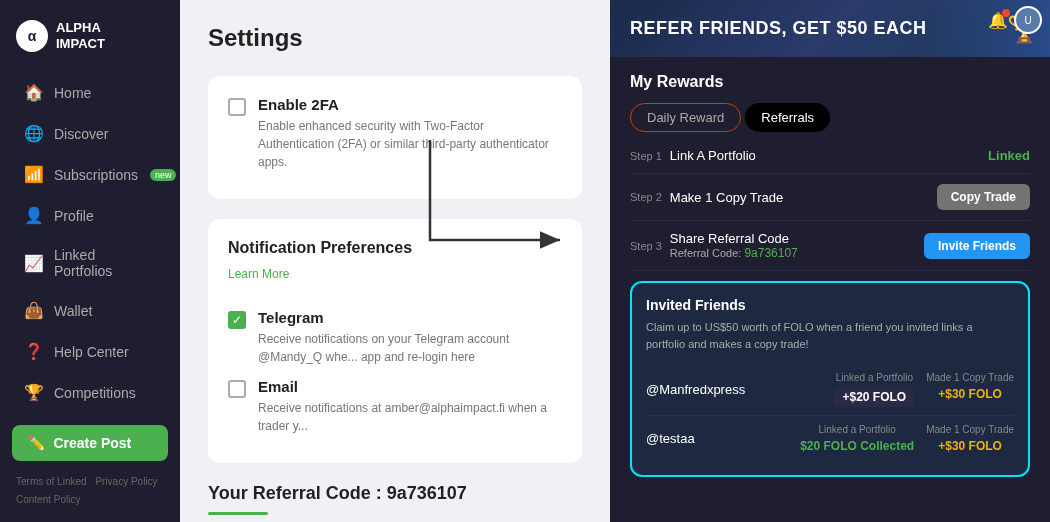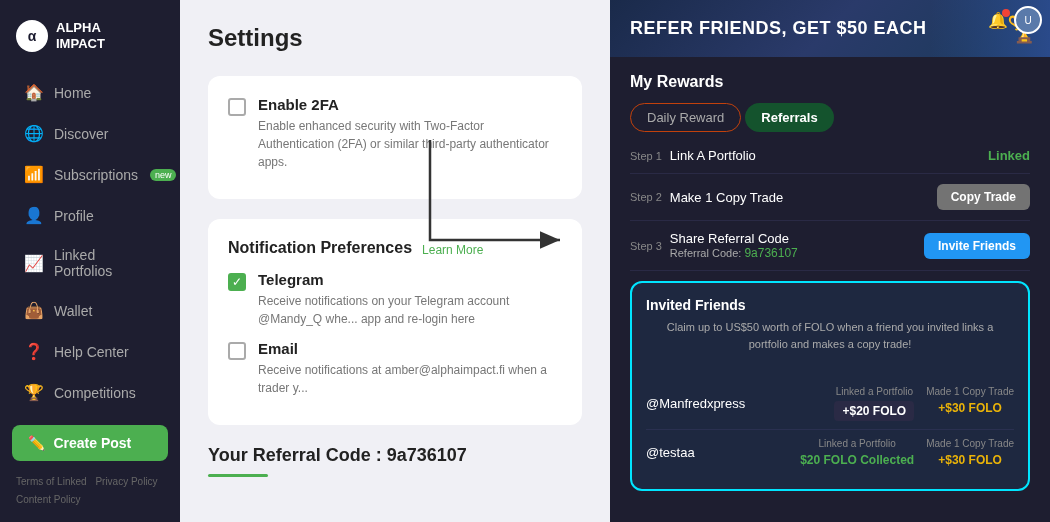--- a/index.html
+++ b/index.html
@@ -52,21 +52,21 @@
     .settings-title { font-size: 24px; font-weight: 600; color: #222; margin-bottom: 24px; }
     .section-title { font-size: 16px; font-weight: 600; color: #222; margin-bottom: 16px; }
     .card { background: #fff; border-radius: 12px; padding: 20px; margin-bottom: 20px; }
 
     .twofa-row { display: flex; align-items: flex-start; gap: 12px; margin-bottom: 8px; }
     .checkbox { width: 18px; height: 18px; border: 2px solid #aaa; border-radius: 3px; flex-shrink: 0; margin-top: 2px; }
     .checkbox.checked { background: #4caf50; border-color: #4caf50; display: flex; align-items: center; justify-content: center; }
     .checkbox.checked::after { content: '✓'; color: #fff; font-size: 12px; }
     .field-label { font-size: 15px; font-weight: 600; color: #222; }
     .field-desc { font-size: 12px; color: #777; margin-top: 4px; line-height: 1.5; }
-    .notif-header { display: flex; align-items: flex-end; gap: 10px; margin-bottom: 14px; }
+    .notif-header { display: flex; align-items: flex-start; gap: 10px; margin-bottom: 28px; flex-direction: column; }
     .notif-title { font-size: 16px; font-weight: 600; color: #222; }
     .learn-more { font-size: 12px; color: #4caf50; text-decoration: none; }
 
     .referral-code-section { margin-top: 16px; }
     .referral-title { font-size: 18px; font-weight: 600; color: #222; margin-bottom: 8px; }
     .referral-underline { width: 60px; height: 3px; background: #4caf50; border-radius: 2px; }
 
     
     .arrow-overlay {
       position: absolute; top: 120px; left: 220px;
@@ -104,21 +104,21 @@
     }
     .notif-dot { position: absolute; top: -2px; right: -2px; width: 8px; height: 8px; background: #f44336; border-radius: 50%; }
 
     
     .rewards-panel { padding: 16px 20px; }
     .rewards-title { font-size: 16px; font-weight: 700; color: #fff; margin-bottom: 12px; }
     .tabs { display: flex; gap: 4px; margin-bottom: 16px; }
     .tab {
       padding: 6px 16px; border-radius: 20px; font-size: 13px; cursor: pointer; border: none;
     }
-    .tab.active { background: #14532d; color: #fff; font-weight: 700; }
+    .tab.active { background: #000000; color: #fff; font-weight: 400; }
     .tab.inactive { background: transparent; color: #aaa; border: 1px solid #c2410c; }
 
     .step-row {
       display: flex; align-items: center; justify-content: space-between;
       margin-bottom: 10px; padding-bottom: 10px; border-bottom: 1px solid #2a2a45;
     }
     .step-desc { font-size: 13px; color: #fff; }
     .step-num { font-size: 11px; color: #888; margin-right: 8px; }
     .step-left { display: flex; align-items: center; }
     .linked-text { color: #4caf50; font-size: 13px; font-weight: 600; }
@@ -131,21 +131,21 @@
       padding: 6px 14px; font-size: 12px; font-weight: 600; cursor: pointer;
     }
     .referral-code-link { color: #4caf50; font-size: 12px; }
 
     
     .invited-box {
       border: 2px solid #00e5ff; border-radius: 12px; padding: 14px;
       background: #1e2840; margin-top: 4px;
     }
     .invited-title { font-size: 14px; font-weight: 700; color: #fff; margin-bottom: 6px; }
-    .invited-desc { font-size: 11px; color: #aaa; margin-bottom: 26px; line-height: 1.5; text-align: center; }
+    .invited-desc { font-size: 11px; color: #aaa; margin-bottom: 12px; line-height: 1.5; }
     .friend-row {
       display: flex; align-items: center; justify-content: space-between;
       padding: 8px 0; border-bottom: 1px solid #2a3050;
     }
     .friend-row:last-child { border-bottom: none; }
     .friend-name { font-size: 13px; color: #fff; }
     .friend-actions { display: flex; gap: 12px; }
     .action-col { text-align: center; }
     .action-label { font-size: 10px; color: #888; margin-bottom: 4px; }
     .action-val { font-size: 12px; font-weight: 600; color: #fff; }

